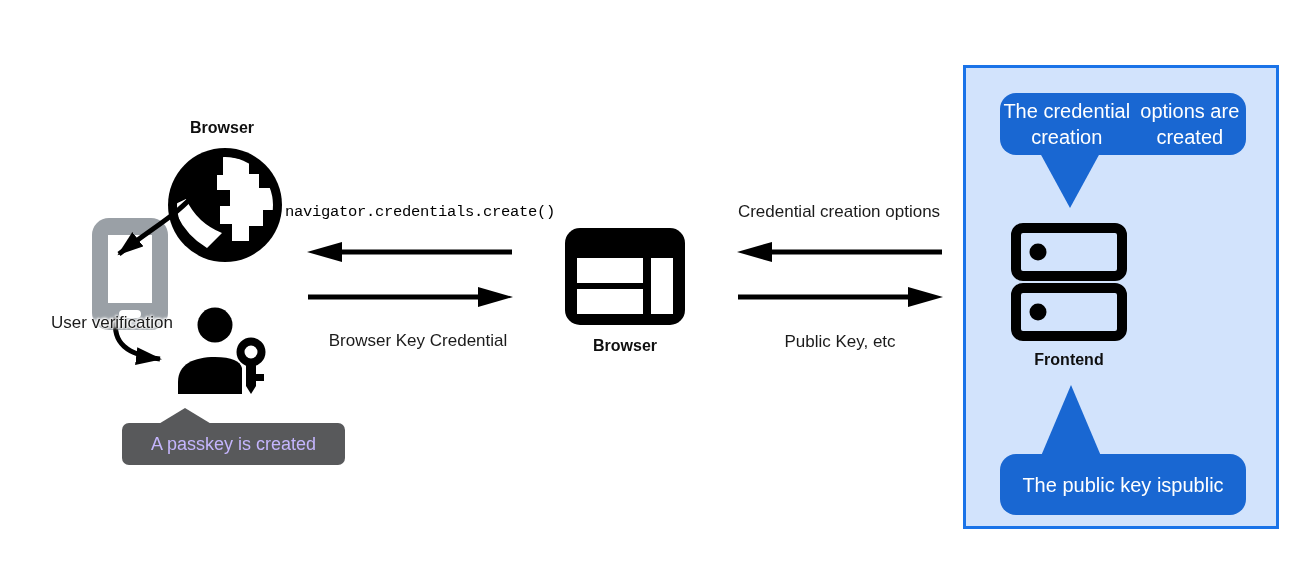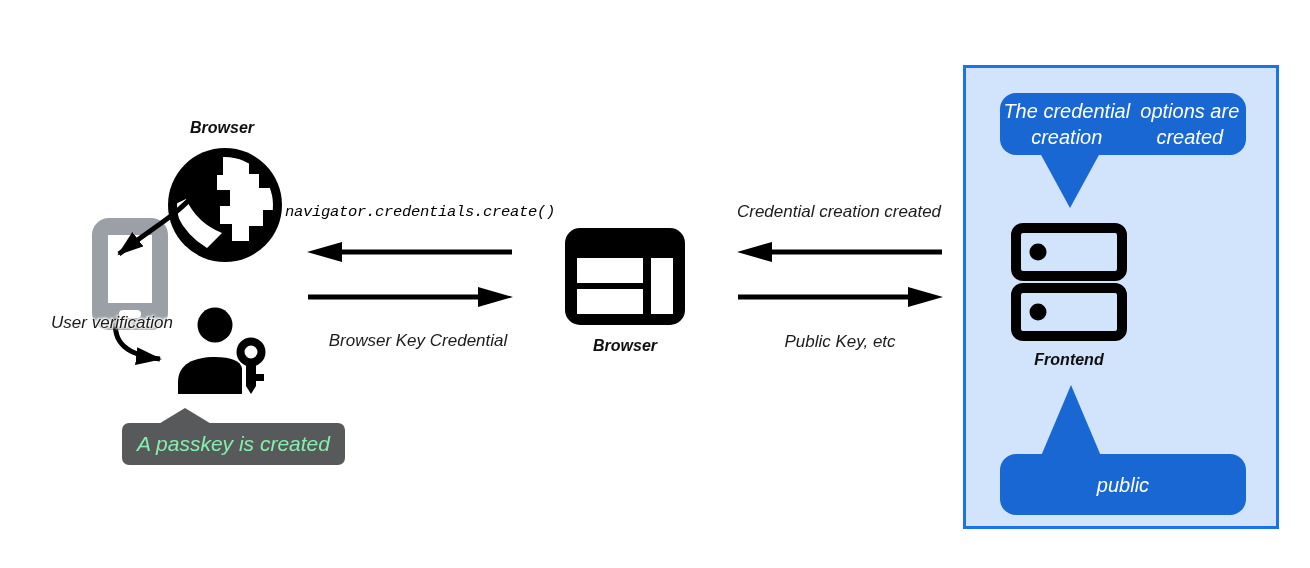--- a/index.html
+++ b/index.html
@@ -1,29 +1,29 @@
 <!DOCTYPE html>
 <html style="--bubble-blue: #1967d2; --panel-border: #1a73e8; --panel-bg: #d2e3fc; --tooltip-gray: #58595b; --phone-gray: #9aa0a6; --icon-black: #000000;"><head>
 <meta charset="utf-8">
 <style>
   html,body{margin:0;padding:0;background:#fff;}
   #canvas{
     position:relative;width:1310px;height:568px;background:#fff;overflow:hidden;
-    font-family:"Liberation Sans",sans-serif;color:#111;font-style:italic;
+    font-family:"Liberation Sans",sans-serif;color:#111;
   }
   .abs{position:absolute;}
   .lbl{white-space:nowrap;font-size:17px;color:#1b1b1b;text-align:center;}
   .lbl-bold{font-weight:700;font-size:16px;color:#0f0f0f;text-align:center;white-space:nowrap;}
   .code{font-family:"Liberation Mono","DejaVu Sans Mono",monospace;font-size:15.5px;letter-spacing:-0.3px;color:#000;text-align:left;white-space:nowrap;}
   .halo{text-shadow:0 0 3px #fff,0 0 3px #fff,0 0 4px #fff,1px 1px 2px #fff,-1px -1px 2px #fff;margin-top:32px;}
 
   
   .tooltip{
-    background:var(--tooltip-gray);color:#86efac;border-radius:7px;
-    font-size:21px;display:flex;align-items:center;justify-content:center;
+    background:var(--tooltip-gray);color:#c4b5fd;border-radius:7px;
+    font-size:18px;display:flex;align-items:center;justify-content:center;
   }
   .tooltip-pointer{
     width:0;height:0;border-left:28px solid transparent;border-right:28px solid transparent;
     border-bottom:17px solid var(--tooltip-gray);
   }
 
   
   .panel{
     background:var(--panel-bg);border:3px solid var(--panel-border);
     box-sizing:border-box;
@@ -107,21 +107,21 @@
   <div class="abs lbl" style="left:318px;top:331px;width:200px;">Browser Key Credential</div>
 
   <svg class="abs" style="left:565px;top:228px;" width="120" height="97" viewBox="0 0 120 97">
     <rect x="0" y="0" width="120" height="97" rx="15" fill="var(--icon-black)"></rect>
     <rect x="12" y="30" width="66" height="25" fill="#ffffff"></rect>
     <rect x="12" y="61" width="66" height="25" fill="#ffffff"></rect>
     <rect x="86" y="30" width="22" height="56" fill="#ffffff"></rect>
   </svg>
   <div class="abs lbl-bold" style="left:565px;top:337px;width:120px;">Browser</div>
 
-  <div class="abs lbl" style="left:714px;top:202px;width:250px;">Credential creation created</div>
+  <div class="abs lbl" style="left:714px;top:202px;width:250px;">Credential creation options</div>
 
   <svg class="abs" style="left:736px;top:241px;" width="208" height="22" viewBox="0 0 208 22">
     <line x1="32" y1="11" x2="206" y2="11" stroke="#000" stroke-width="5"></line>
     <polygon points="1,11 36,1 36,21" fill="#000"></polygon>
   </svg>
   <svg class="abs" style="left:736px;top:286px;" width="208" height="22" viewBox="0 0 208 22">
     <line x1="2" y1="11" x2="176" y2="11" stroke="#000" stroke-width="5"></line>
     <polygon points="207,11 172,1 172,21" fill="#000"></polygon>
   </svg>
 
@@ -138,17 +138,18 @@
     <svg class="abs" style="left:45px;top:155px;" width="116" height="118" viewBox="0 0 116 118">
       <rect x="5" y="5" width="106" height="48" rx="7" fill="none" stroke="var(--icon-black)" stroke-width="10"></rect>
       <rect x="5" y="65" width="106" height="48" rx="7" fill="none" stroke="var(--icon-black)" stroke-width="10"></rect>
       <circle cx="27" cy="29" r="8.5" fill="var(--icon-black)"></circle>
       <circle cx="27" cy="89" r="8.5" fill="var(--icon-black)"></circle>
     </svg>
     <div class="abs lbl-bold" style="left:45px;top:283px;width:116px;">Frontend</div>
 
     <div class="abs bubble-pointer-up" style="left:75px;top:317px;"></div>
     <div class="abs bubble" style="left:34px;top:386px;width:246px;height:61px;">
+      <span>The public key is</span>
       <span>public</span>
     </div>
   </div>
 
 </div>
 
 </body></html>

